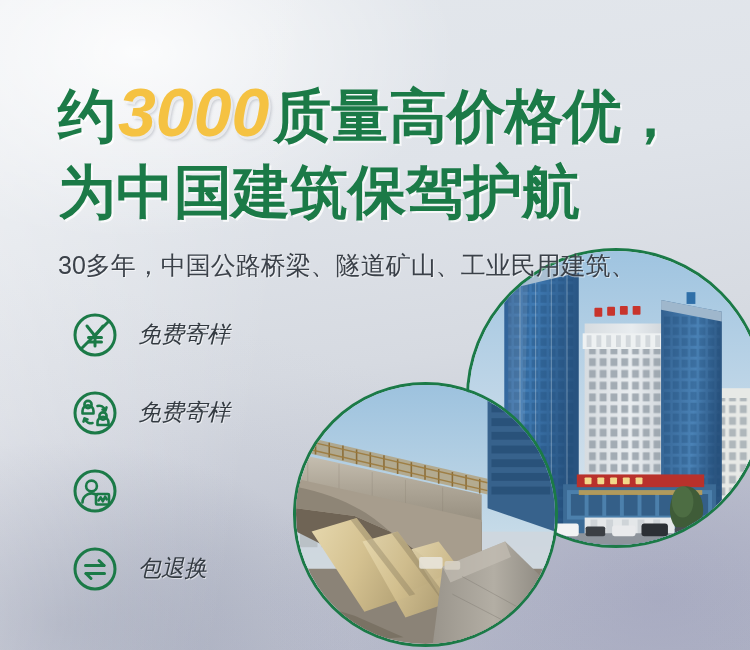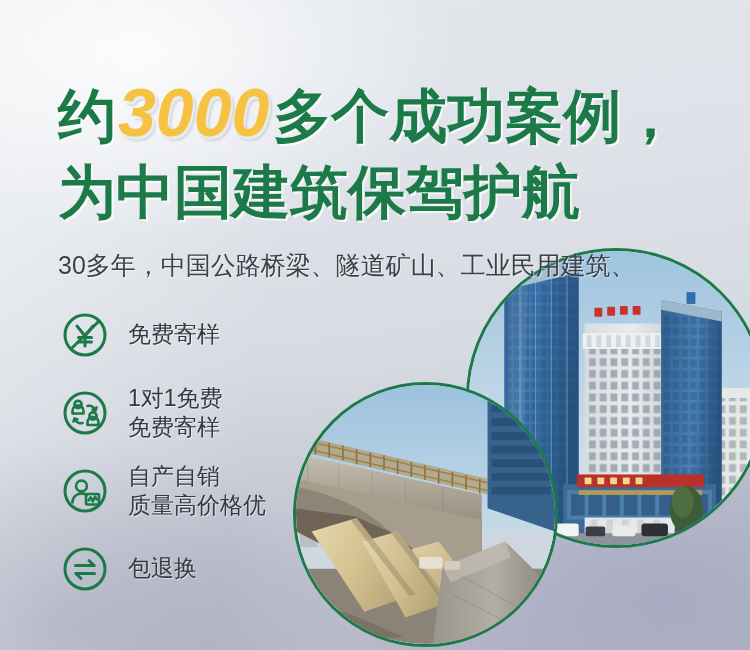--- a/index.html
+++ b/index.html
@@ -68,23 +68,24 @@
     line-height: 1.42;
     white-space: nowrap;
     text-shadow: 1px 1px 0 rgba(255,255,255,0.55);
     margin-top: 40px;
   }
   .subtitle span { display: block; }
 
   
   .features {
     position: absolute;
-    left: 58px;
+    left: 68px;
     top: 296px;
     width: 290px;
+    font-style: italic;
   }
   .feature {
     display: flex;
     align-items: center;
     height: 78px;
     margin-bottom: 0px;
   }
   .feature .ficon {
     flex: 0 0 auto;
     width: 54px;
@@ -363,21 +364,21 @@
 
       <polygon points="0,218 60,236 110,258 0,265" fill="#7a7264"></polygon>
       <g fill="#5f5849" opacity="0.7">
         <ellipse cx="22" cy="244" rx="10" ry="5"></ellipse>
         <ellipse cx="58" cy="254" rx="12" ry="5"></ellipse>
       </g>
     </svg>
   </div>
 
   <div class="headline">
-    <span class="hl-line l1"><span>约</span><span class="hl-num">3000</span><span>多个成功案例，</span></span>
+    <span class="hl-line l1"><span>约</span><span class="hl-num">3000</span><span>质量高价格优，</span></span>
     <span class="hl-line l2">为中国建筑保驾护航</span>
   </div>
 
   <div class="subtitle">
     <span>30多年，中国公路桥梁、隧道矿山、工业民用建筑、</span>
   </div>
 
   <div class="features">
 
     <div class="feature">
@@ -404,39 +405,34 @@
           <path d="M14.5 27.5 v-2.6 a5.5 5.5 0 0 1 11 0 v2.6 Z"></path>
           <circle cx="35" cy="30" r="3.6"></circle>
           <path d="M29.5 39 v-2.6 a5.5 5.5 0 0 1 11 0 V39 Z"></path>
           <path d="M29.5 20 a6.5 6.5 0 0 1 7.5 3.8"></path>
           <path d="M34.5 23.6 l3 1 1 -3.2"></path>
           <path d="M24.5 37 a6.5 6.5 0 0 1 -7.5 -3.8"></path>
           <path d="M19.5 33.4 l-3 -1 -1 3.2"></path>
         </svg>
       </span>
       <span class="flabel">
-        <span>1对1免费</span>
         <span>免费寄样</span>
       </span>
     </div>
 
     <div class="feature">
       <span class="ficon">
         <svg viewBox="0 0 54 54" fill="none" stroke="#1b7a47" stroke-width="2.6" stroke-linecap="round" stroke-linejoin="round">
           <circle cx="27" cy="27" r="20" stroke-width="3"></circle>
           <circle cx="23.5" cy="22" r="5.4"></circle>
           <path d="M14.5 38.5 a9.2 9.2 0 0 1 14.5 -7.4"></path>
           <rect x="28" y="30" width="13" height="10.5" rx="1"></rect>
           <path d="M30.5 36.5 l2.2 -3.2 l2.2 4 l2.2 -4.6 l1.6 2.6"></path>
         </svg>
       </span>
-      <span class="flabel">
-        <span>自产自销</span>
-        <span>质量高价格优</span>
-      </span>
     </div>
 
     <div class="feature">
       <span class="ficon">
         <svg viewBox="0 0 54 54" fill="none" stroke="#1b7a47" stroke-width="3" stroke-linecap="round" stroke-linejoin="round">
           <circle cx="27" cy="27" r="20"></circle>
           <path d="M17.5 23.5 H36"></path>
           <path d="M31 18.5 L36 23.5"></path>
           <path d="M36.5 31.5 H18"></path>
           <path d="M23 36.5 L18 31.5"></path>

